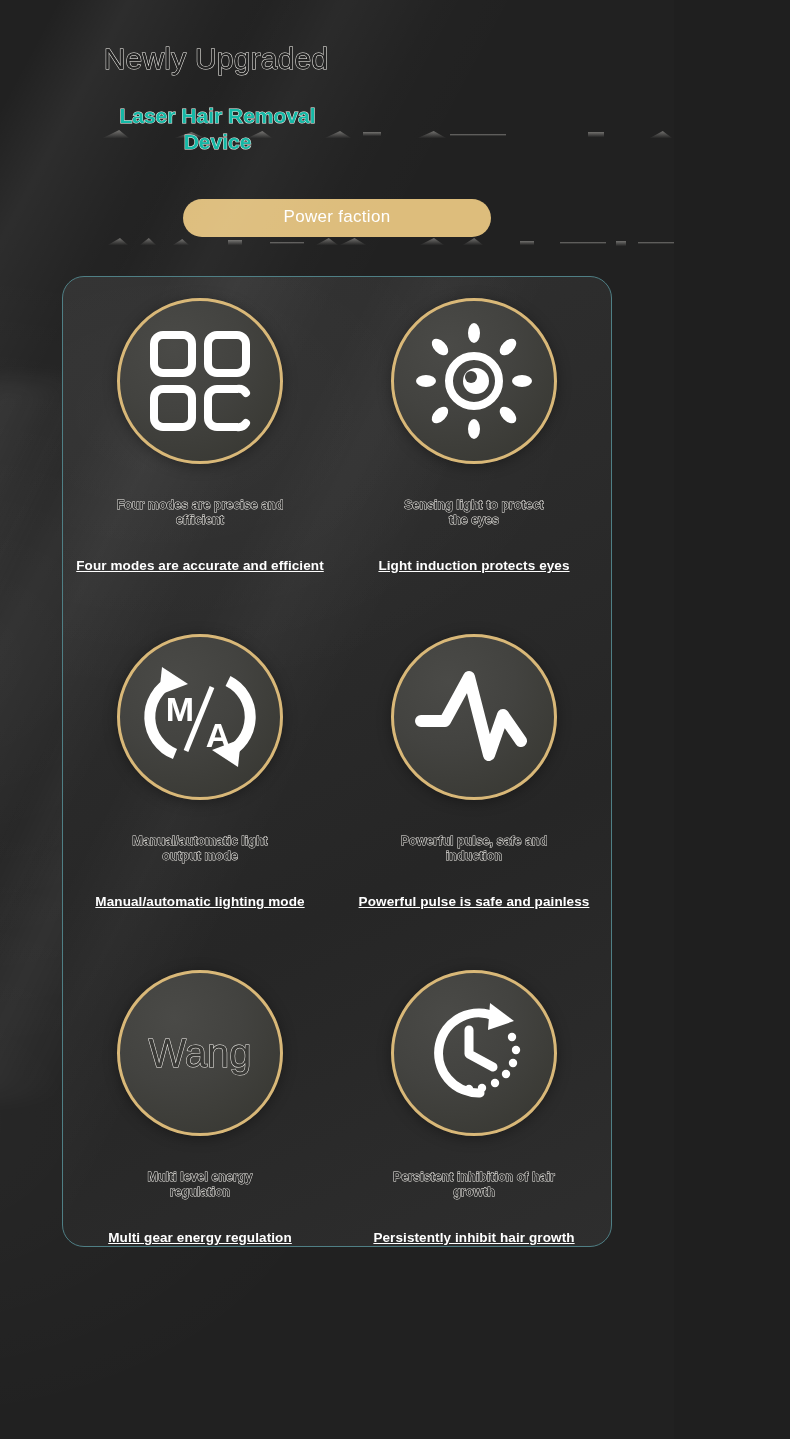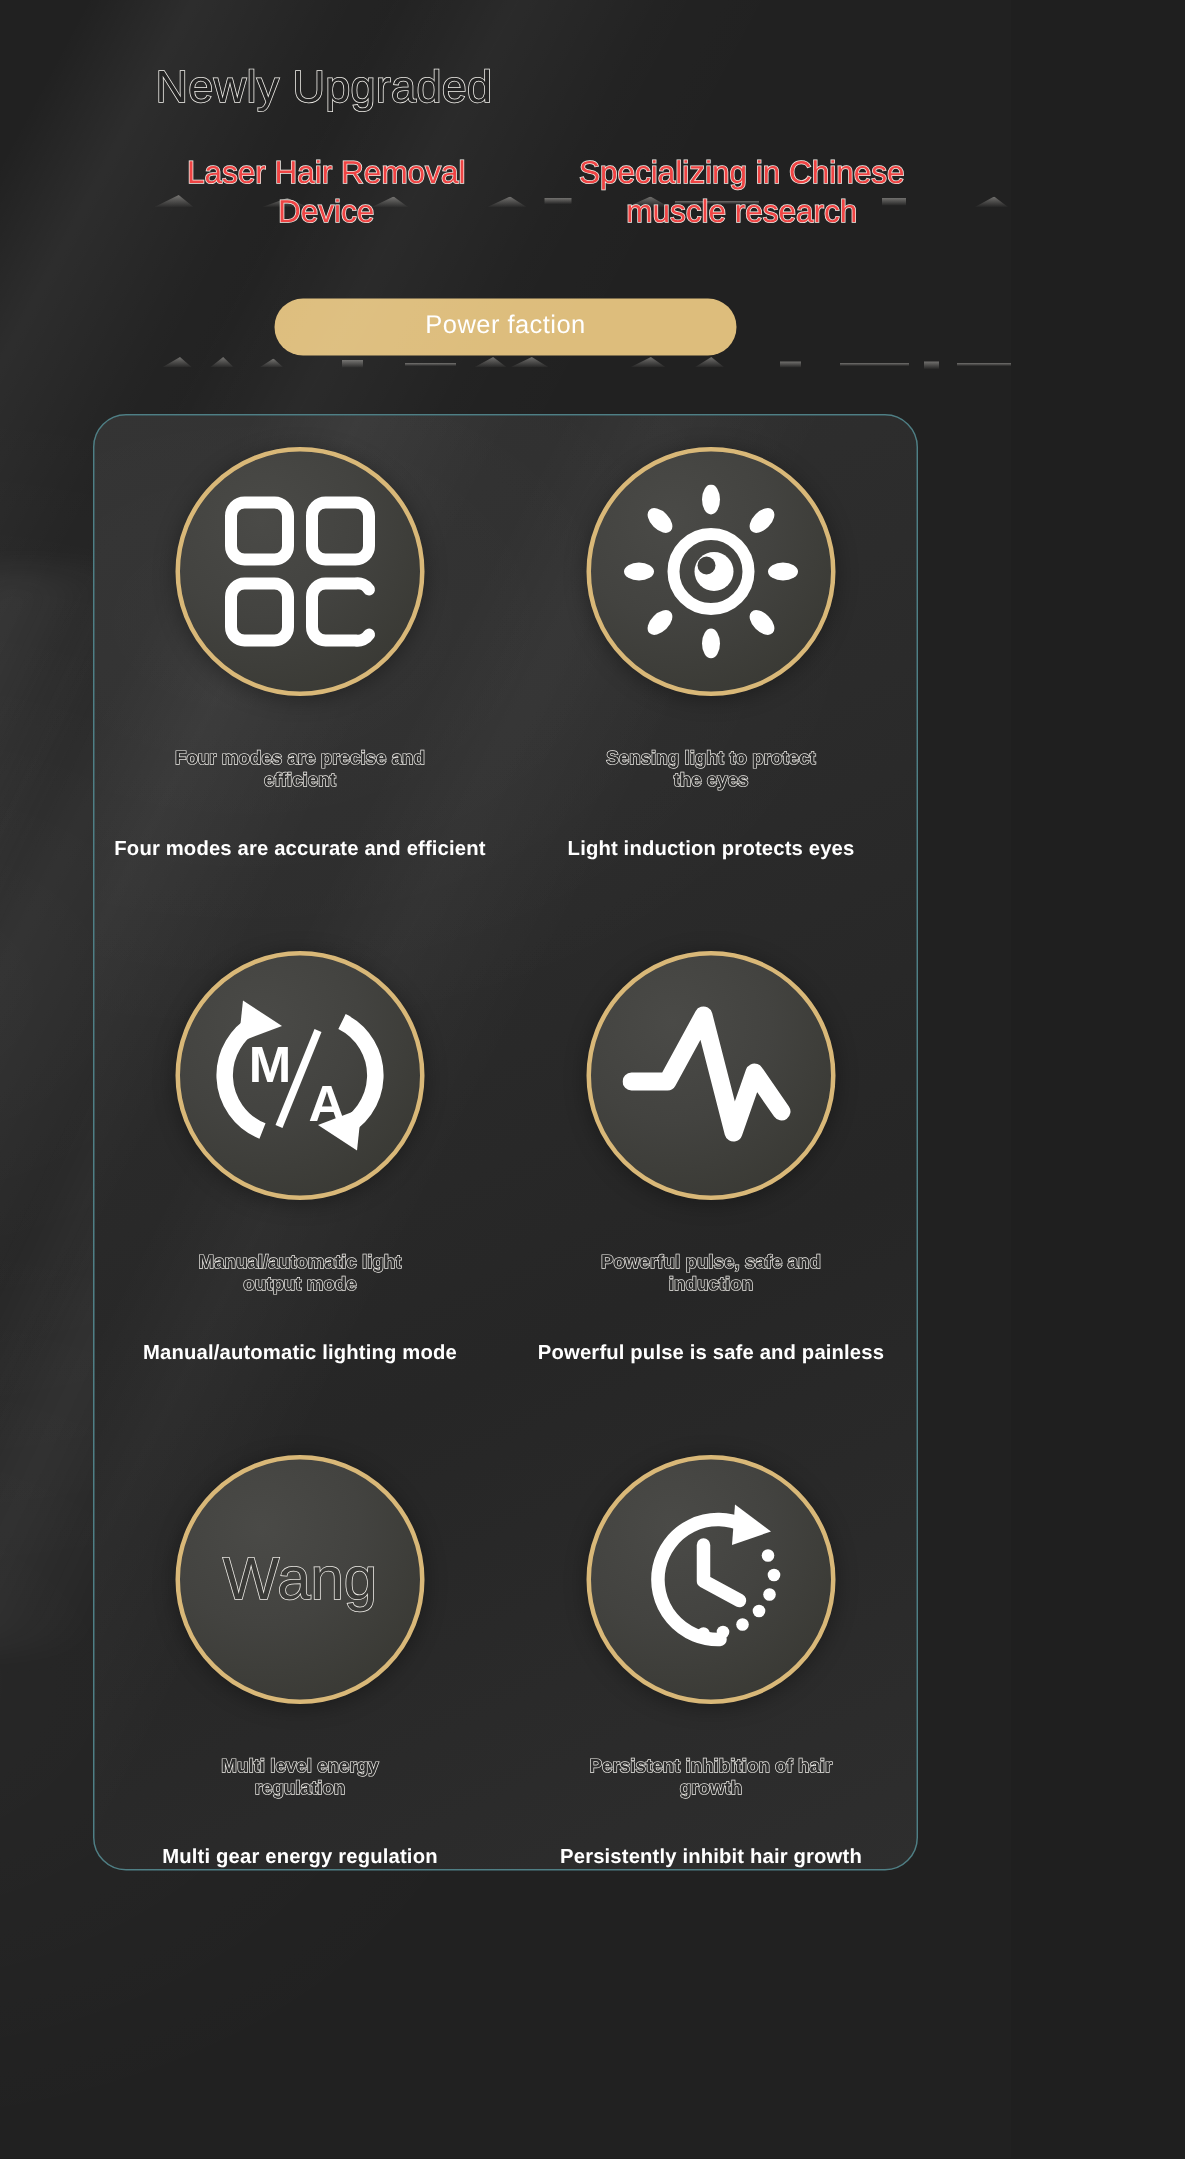--- a/index.html
+++ b/index.html
@@ -72,22 +72,22 @@
     font-weight:400;
     color:#232323;
     letter-spacing:.2px;
     -webkit-text-stroke:1px #f3f1ec;
     paint-order:stroke fill;
     white-space:pre-line;
   }
   .h-sub {
     font-size:21px;
     line-height:26px;
-    font-weight:400;
-    color:#ef4444;
+    font-weight:700;
+    color:#14b8a6;
     -webkit-text-stroke:1px #f1efe9;
     paint-order:stroke fill;
     white-space:pre-line;
   }
   .subline-grid {
     position:relative;
     display:flex;
     padding:0 60px;
     margin-top:26px;
   }
@@ -173,20 +173,21 @@
   }
   .cap-solid {
     margin-top:14px;
     font-size:13.5px;
     line-height:17px;
     font-weight:700;
     text-align:center;
     color:#ffffff;
     letter-spacing:.1px;
     max-width:260px;
+    text-decoration:underline;
   }
 
   .circle-label {
     font-size:40px;
     line-height:44px;
     color:#3a3a37;
     -webkit-text-stroke:1px #f0eee9;
     paint-order:stroke fill;
     font-weight:400;
   }
@@ -235,24 +236,20 @@
       <span style="left:638px;top:10px;width:38px;height:2px"></span>
       <span style="left:684px;top:10px;width:26px;height:2px"></span>
       <span style="left:716px;top:10px;width:22px;height:2px"></span>
     </div>
 
     <div class="subline-grid">
       <div class="headline-col left">
         <div class="h-sub">Laser Hair Removal
 Device</div>
       </div>
-      <div class="headline-col right">
-        <div class="h-sub">Specializing in Chinese
-muscle research</div>
-      </div>
     </div>
   </div>
 
   <div class="pill-wrap">
     <button class="pill">Power faction</button>
   </div>
 
   <div class="card">
     <div class="card-sheen"></div>
 

